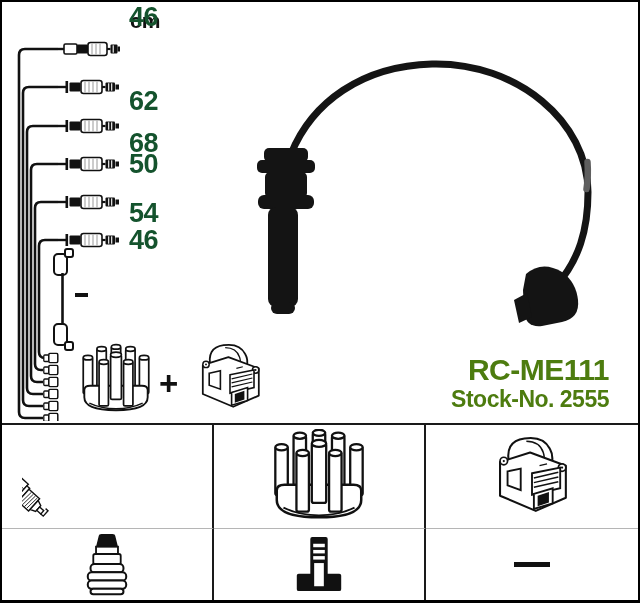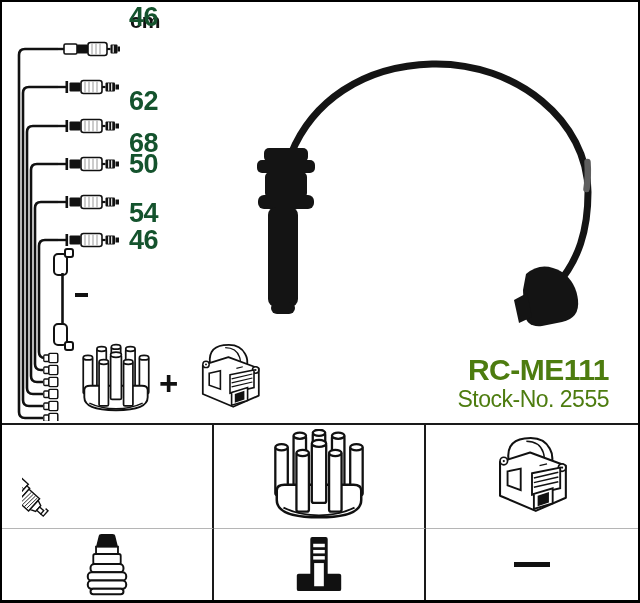--- a/index.html
+++ b/index.html
@@ -39,21 +39,21 @@
     position:absolute;left:157px;top:363px;
     font-size:33px;font-weight:bold;color:#111;
   }
   .dash-shape{position:absolute;background:#111;}
   .dash-coil{left:73px;top:291px;width:13px;height:4px;}
   .product-code{
     position:absolute;right:29px;top:352px;
     text-align:right;color:#4d7c0f;
   }
   .product-code .code{font-size:30px;font-weight:bold;letter-spacing:-0.5px;line-height:32px;}
-  .product-code .stock{font-size:23px;font-weight:normal;letter-spacing:-0.5px;line-height:26px;}
+  .product-code .stock{font-size:23px;font-weight:bold;letter-spacing:-0.5px;line-height:26px;}
   
   .parts-table{
     display:grid;
     width:100%;height:175px;
     grid-template-columns:1fr 1fr 1fr;
     grid-template-rows:104px 1fr;
   }
   .cell{
     display:flex;align-items:center;justify-content:center;
     border-right:2px solid #1a1a1a;

